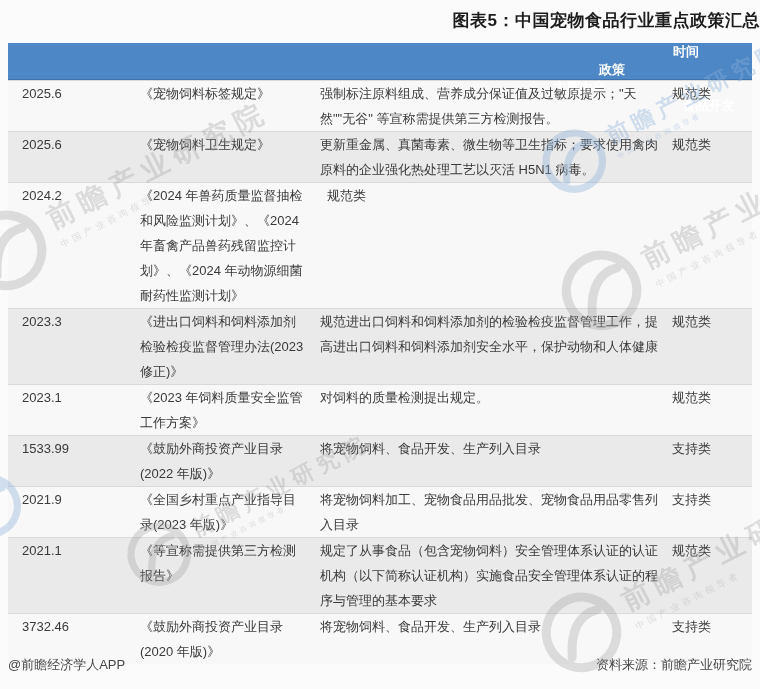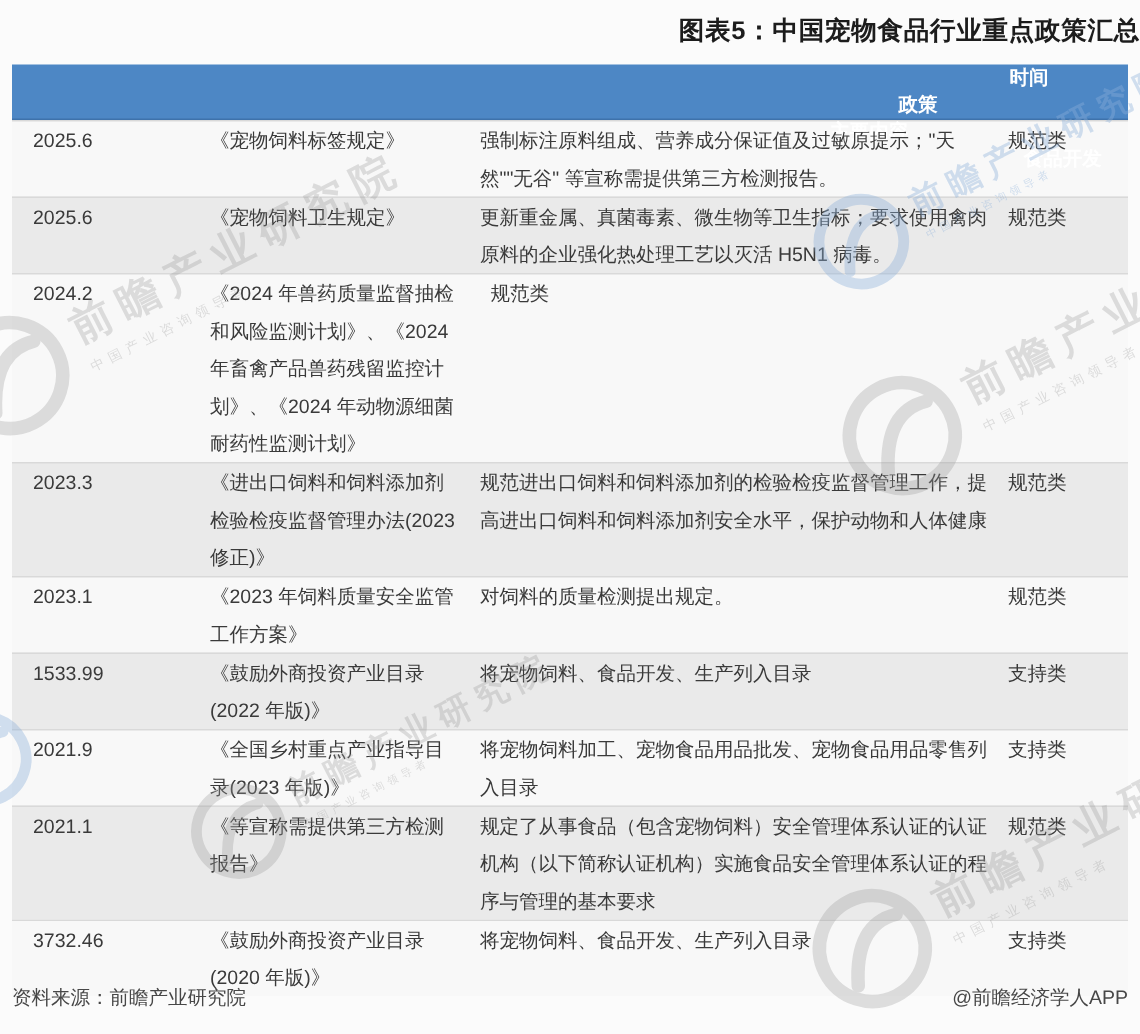--- a/index.html
+++ b/index.html
@@ -181,15 +181,15 @@
 </div>
 
 <div class="wm wm-blue small" style="left:-40px;top:480px">
   <svg class="wm-logo" width="82" height="82" viewBox="0 0 100 100">
     <circle cx="50" cy="50" r="43" fill="none" stroke="currentColor" stroke-width="11"></circle>
     <path d="M26 72 Q46 26 80 34" stroke="currentColor" stroke-width="11" fill="none" stroke-linecap="round"></path>
   </svg>
 </div>
 
 <div class="footer">
+  <span>@前瞻经济学人APP</span>
   <span>资料来源：前瞻产业研究院</span>
-  <span>@前瞻经济学人APP</span>
 </div>
 
 </body></html>

